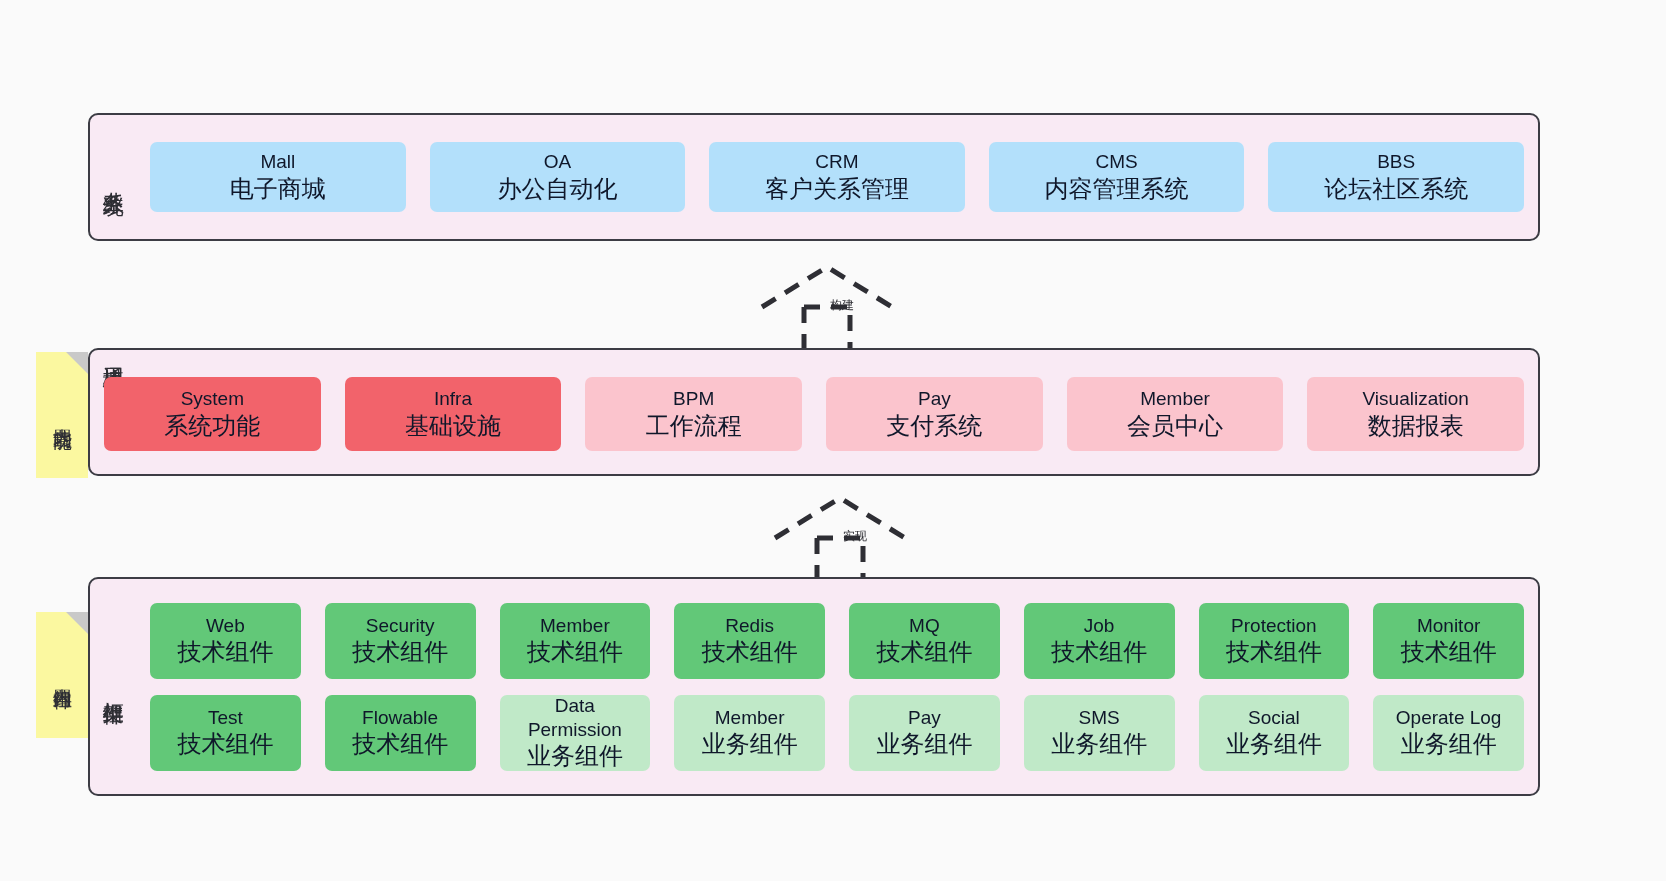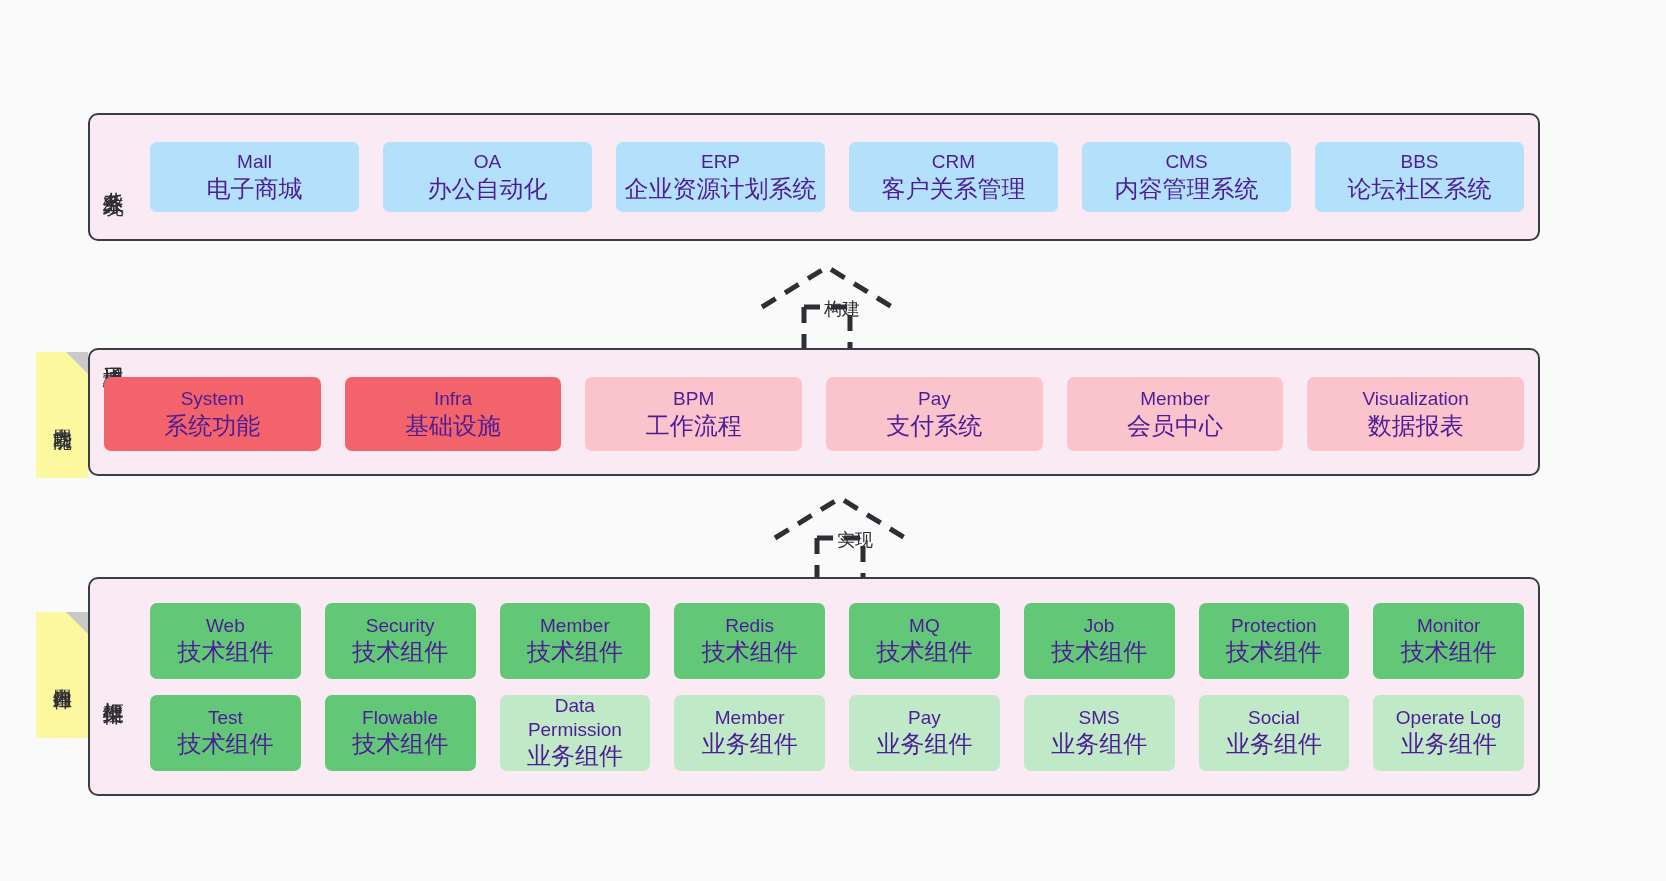--- a/index.html
+++ b/index.html
@@ -66,21 +66,21 @@
 
   
   .card {
     box-sizing: border-box;
     border-radius: 7px;
     display: flex;
     flex-direction: column;
     align-items: center;
     justify-content: center;
     text-align: center;
-    color: #4c1d95;
+    color: #0f172a;
     line-height: 1.24;
     padding: 4px 6px;
   }
   .card .title { font-size: 19px; }
   .card .sub   { font-size: 24px; }
 
   .c-blue       { background: #b3e0fb; }
   .c-red        { background: #f2636b; }
   .c-pink       { background: #fbc4cd; }
   .c-green      { background: #62c878; }
@@ -129,21 +129,21 @@
     position: absolute;
     width: 170px;
     height: 96px;
   }
   .arrow-wrap svg { display: block; }
   .arrow-label {
     position: absolute;
     left: 50%;
     top: 40px;
     transform: translateX(-50%);
-    font-size: 18px;
+    font-size: 12px;
     color: #2e2e34;
     background: transparent;
     padding: 0 2px;
     white-space: nowrap;
     user-select: none;
   }
   #arrow-build  { left: 757px; top: 257px; }
   #arrow-impl   { left: 770px; top: 488px; }
 </style>
 </head>
@@ -155,24 +155,20 @@
     <div class="layer-label">业务系统</div>
     <div class="layer-body">
       <div class="row cols6">
         <div class="card c-blue">
           <span class="title">Mall</span>
           <span class="sub">电子商城</span>
         </div>
         <div class="card c-blue">
           <span class="title">OA</span>
           <span class="sub">办公自动化</span>
-        </div>
-        <div class="card c-blue">
-          <span class="title">ERP</span>
-          <span class="sub">企业资源计划系统</span>
         </div>
         <div class="card c-blue">
           <span class="title">CRM</span>
           <span class="sub">客户关系管理</span>
         </div>
         <div class="card c-blue">
           <span class="title">CMS</span>
           <span class="sub">内容管理系统</span>
         </div>
         <div class="card c-blue">

